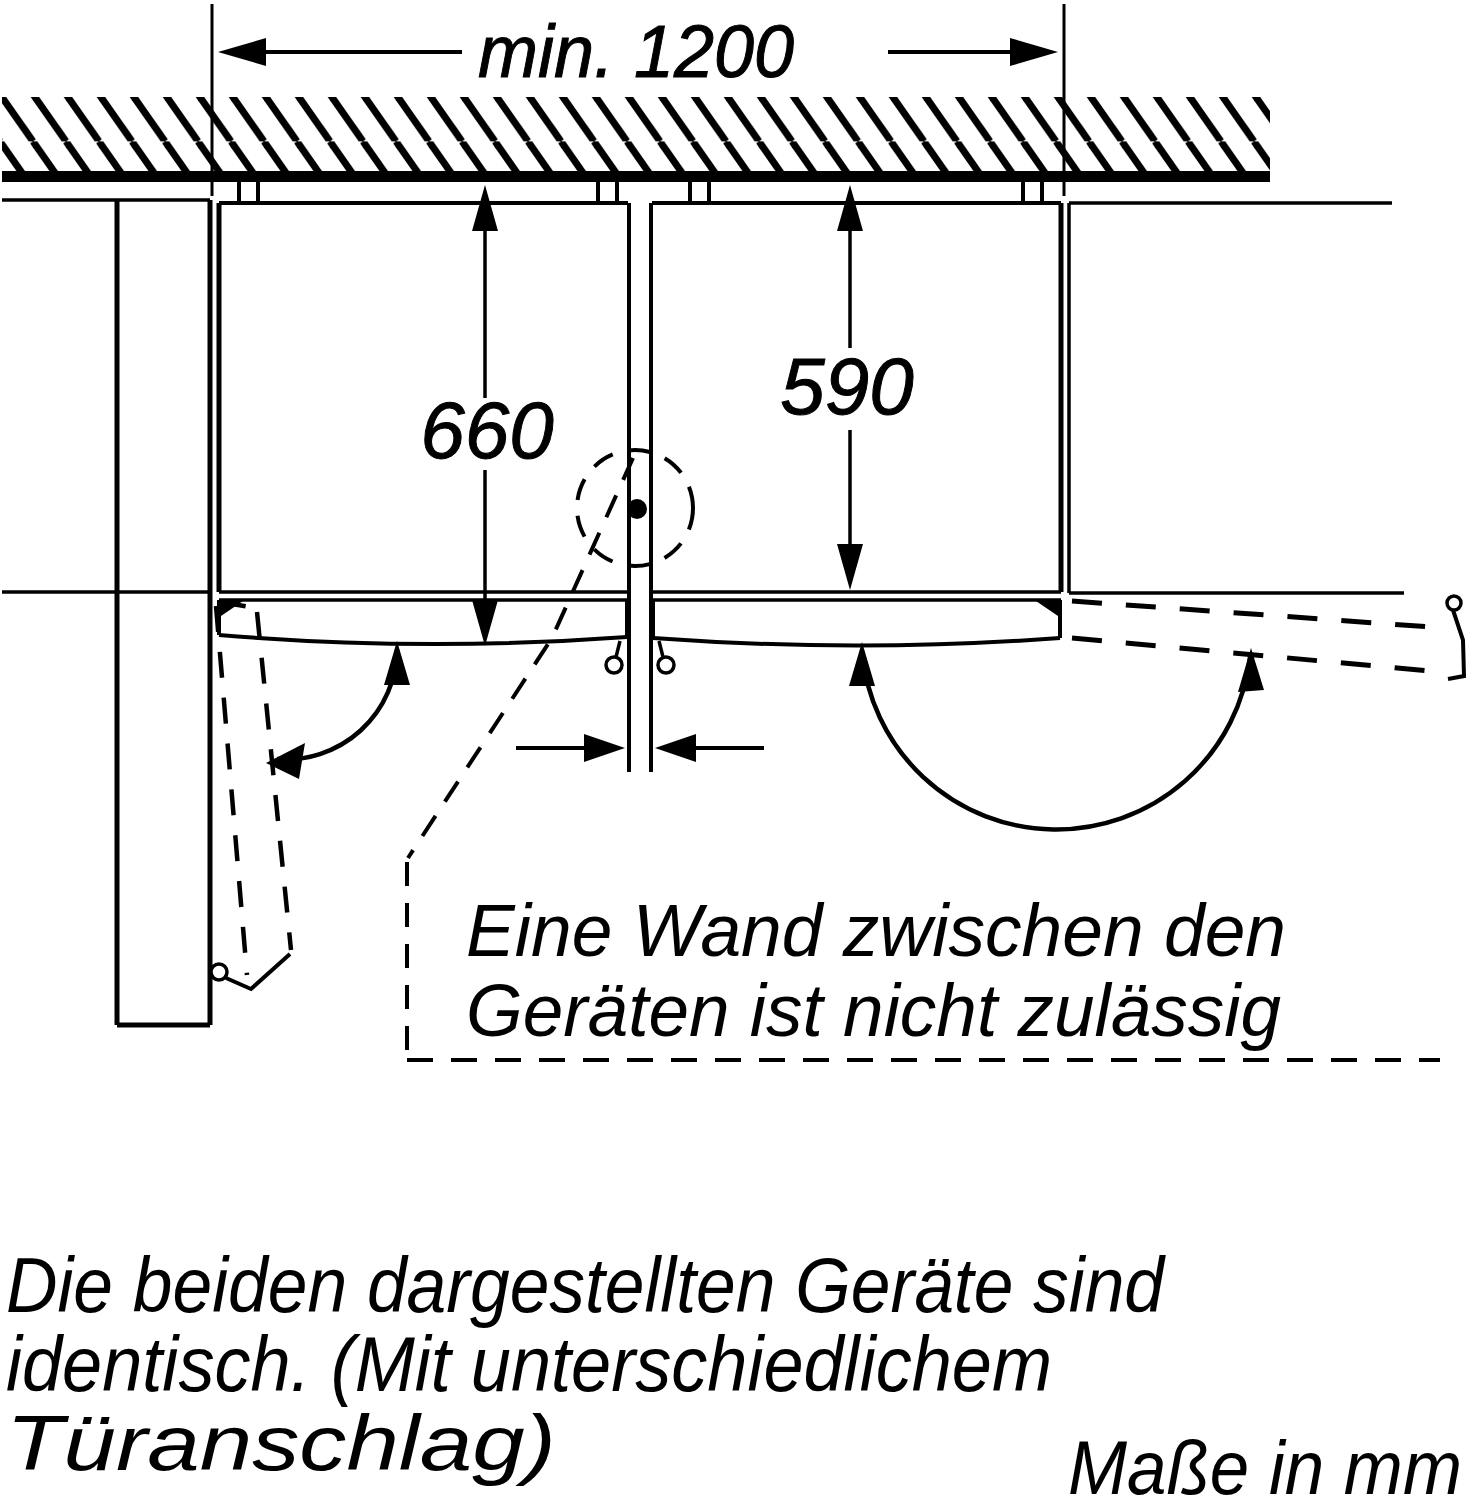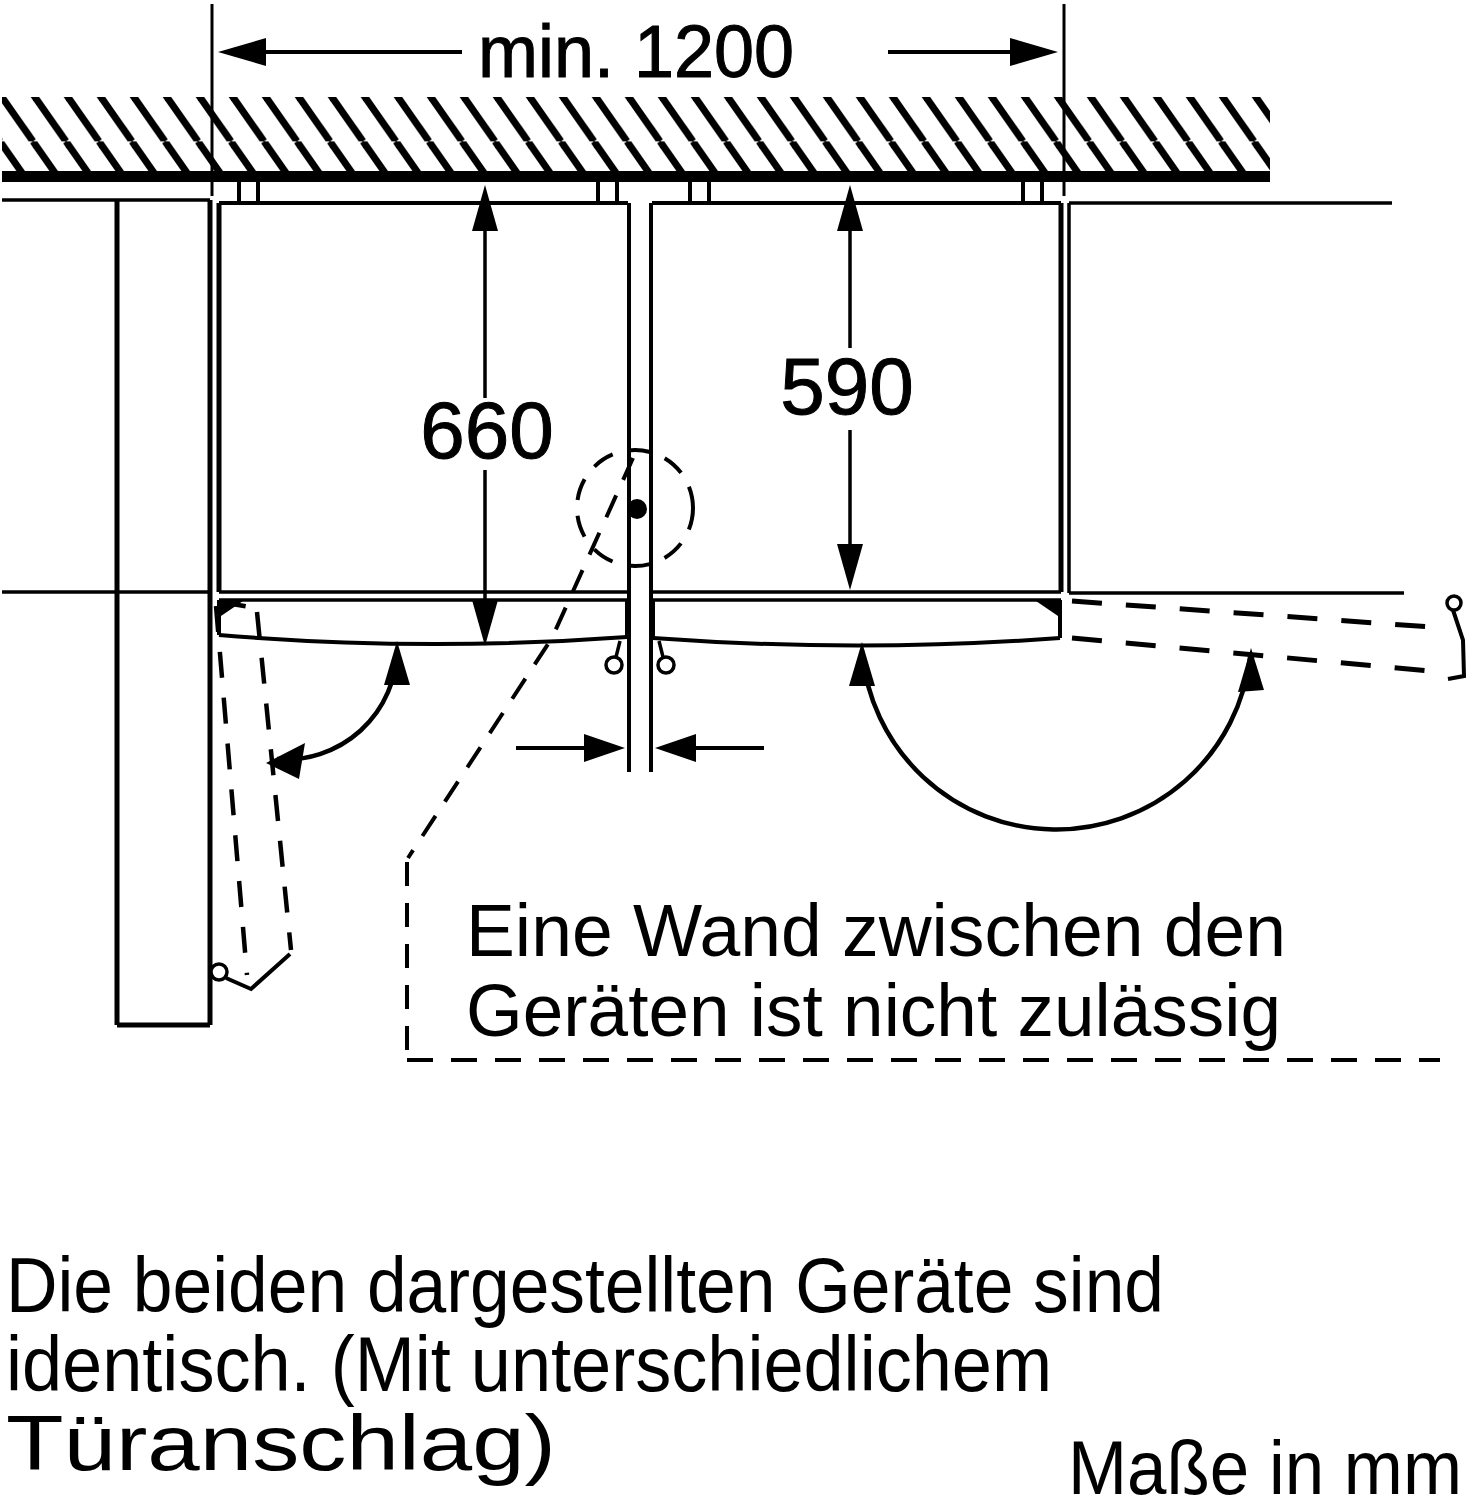--- a/index.html
+++ b/index.html
@@ -2,20 +2,21 @@
 <html><head>
 <meta charset="utf-8">
 <style>
   html,body{margin:0;padding:0;background:#ffffff;}
   .stage{
     position:relative;
     width:1472px;height:1500px;
     background:#ffffff;
     overflow:hidden;
     font-family:"Liberation Sans", sans-serif;
+    font-style:italic;
   }
   svg text{
     font-family:"Liberation Sans", sans-serif;
     fill:#000;
   }
 </style>
 </head>
 <body>
 
 <div class="stage">

